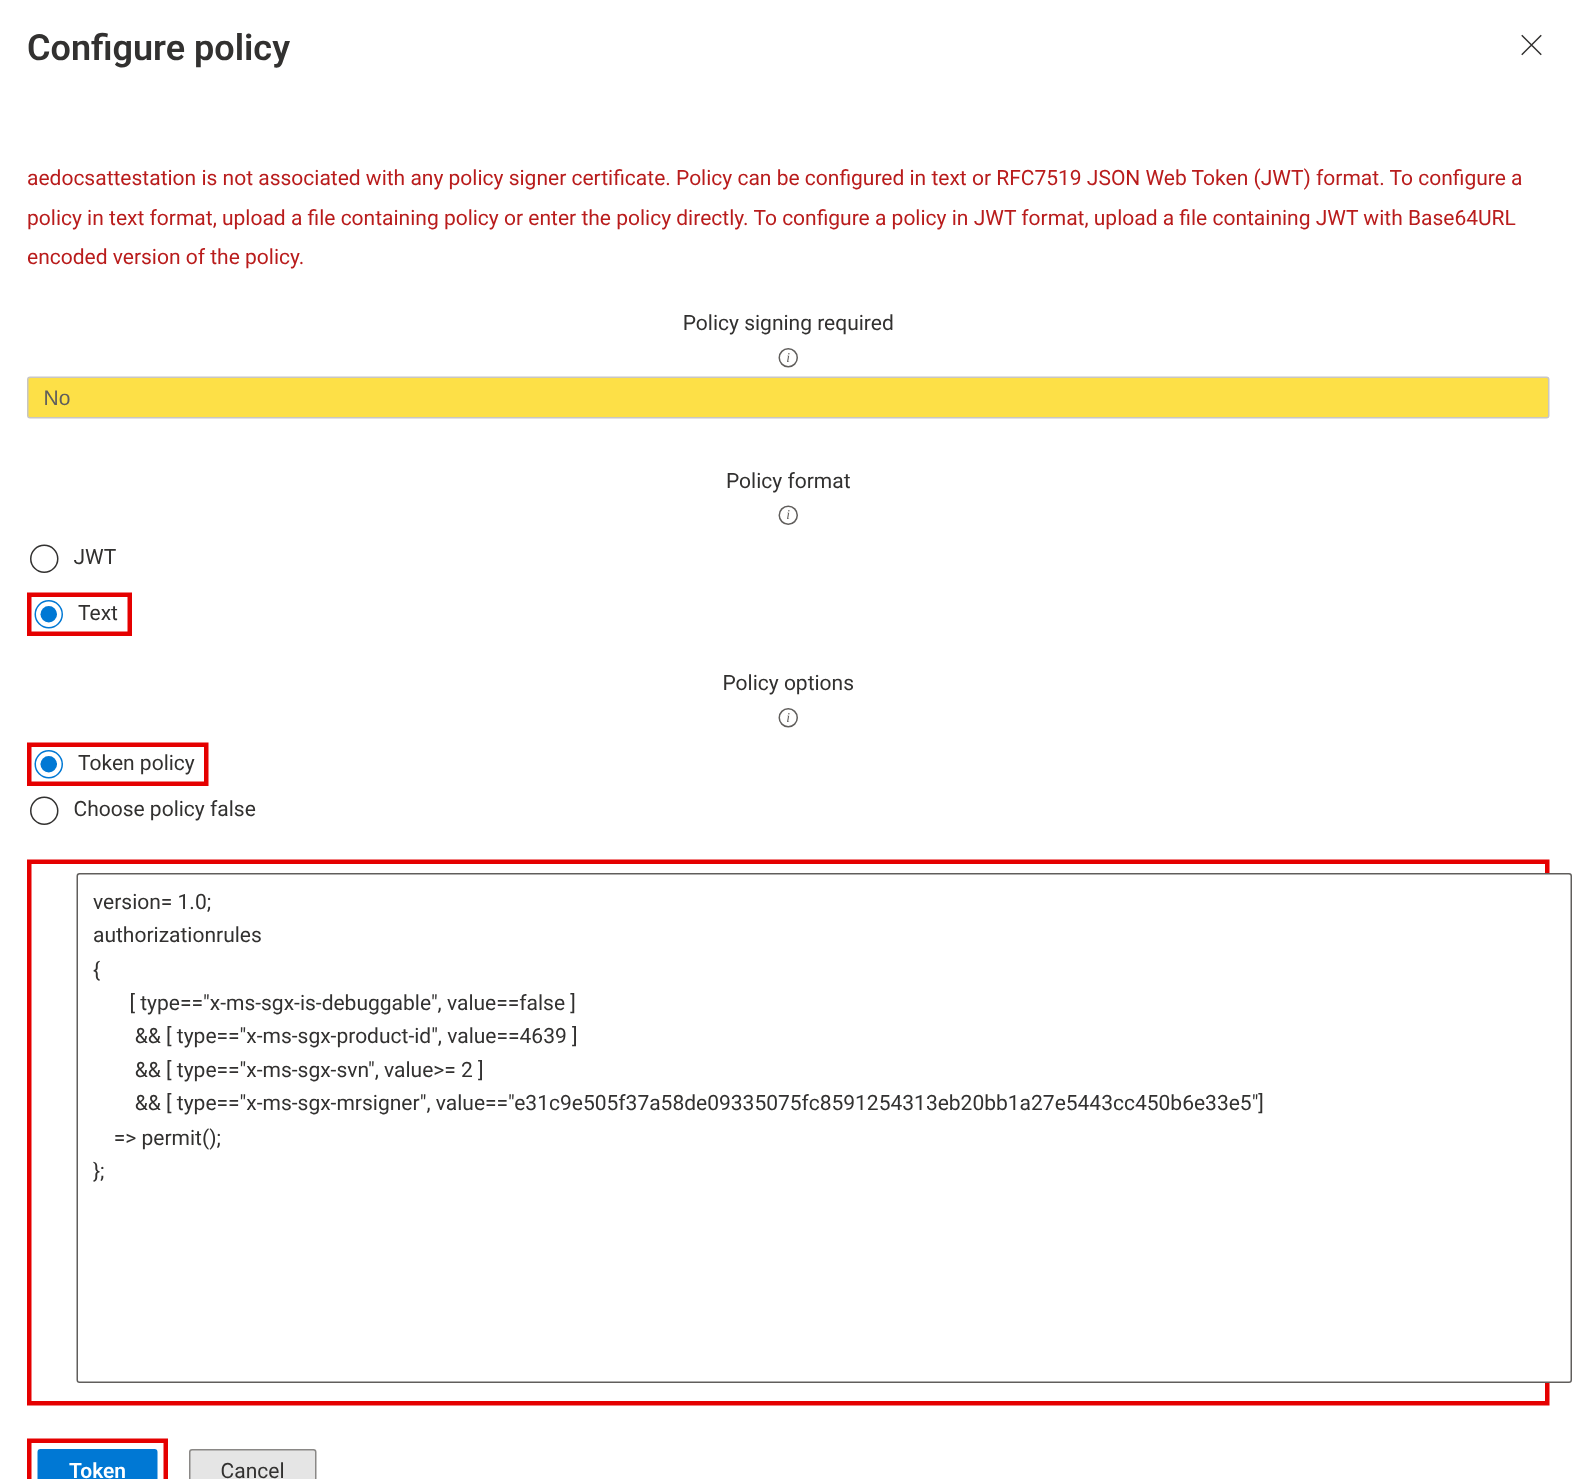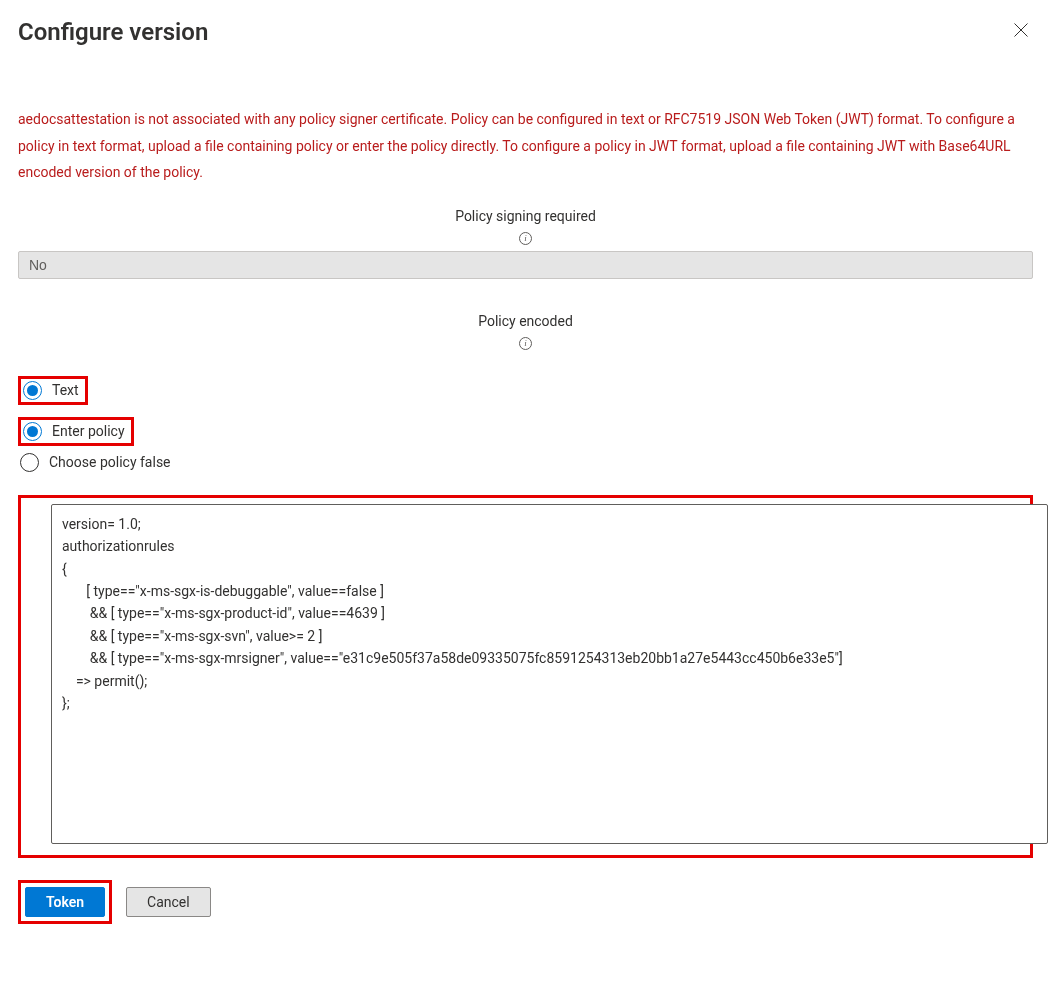--- a/index.html
+++ b/index.html
@@ -60,21 +60,21 @@
     color: #605e5c;
     font-family: Georgia, serif;
     line-height: 1;
     cursor: default;
   }
   .info-icon::before { content: "i"; font-style: italic; }
   .ro-input {
     margin-top: 6px;
     width: 100%;
     border: 1px solid #c8c6c4;
-    background: #e5e5e5;
+    background: #fde047;
     color: #605e5c;
     padding: 5px 10px;
     font-size: 14px;
     border-radius: 2px;
   }
   .radio-group { margin-top: 8px; }
   .radio-row {
     display: flex;
     align-items: center;
     gap: 10px;
@@ -163,51 +163,58 @@
     padding: 4px;
     display: inline-flex;
   }
 </style>
 </head>
 <body>
 
 <div class="blade">
 
   <div class="header-row">
-    <h1 class="title">Configure version</h1>
+    <h1 class="title">Configure policy</h1>
     <span class="close-x">
       <svg width="16" height="16" viewBox="0 0 16 16" fill="none">
         <path d="M1.5 1.5 L14.5 14.5 M14.5 1.5 L1.5 14.5" stroke="#323130" stroke-width="1"></path>
       </svg>
     </span>
   </div>
 
   <p class="desc">aedocsattestation is not associated with any policy signer certificate. Policy can be configured in text or RFC7519 JSON Web Token (JWT) format. To configure a policy in text format, upload a file containing policy or enter the policy directly. To configure a policy in JWT format, upload a file containing JWT with Base64URL encoded version of the policy.</p>
 
   
   <div class="field-label">
     <span>Policy signing required</span>
     <span class="info-icon"></span>
   </div>
   <input class="ro-input" type="text" readonly="" value="No" style="">
 
   
   <div class="field-label" style="margin-top:34px">
-    <span>Policy encoded</span>
+    <span>Policy format</span>
     <span class="info-icon"></span>
   </div>
-  <div class="radio-group" id="format-radios"><div class="hl-red-wrap" style="margin-top: 18px; margin-bottom: 2px;">
+  <div class="radio-group" id="format-radios"><div class="radio-row">
+        <span class="radio"></span>
+        <span class="radio-label">JWT</span>
+      </div><div class="hl-red-wrap" style="margin-top: 8px; margin-bottom: 2px;">
         <span class="radio checked"></span>
         <span class="radio-label">Text</span>
       </div></div>
 
   
+  <div class="field-label" style="margin-top:22px">
+    <span>Policy options</span>
+    <span class="info-icon"></span>
+  </div>
   <div class="radio-group" id="options-radios"><div class="hl-red-wrap" style="margin-top: 2px; margin-bottom: 2px;">
         <span class="radio checked"></span>
-        <span class="radio-label">Enter policy</span>
+        <span class="radio-label">Token policy</span>
       </div><div class="radio-row">
         <span class="radio"></span>
         <span class="radio-label">Choose policy false</span>
       </div></div>
 
   
   <div class="section-policytext">
     <div class="textarea-wrap">
       <textarea class="policy-textarea" id="policy-textarea" style="">version= 1.0;
 authorizationrules

